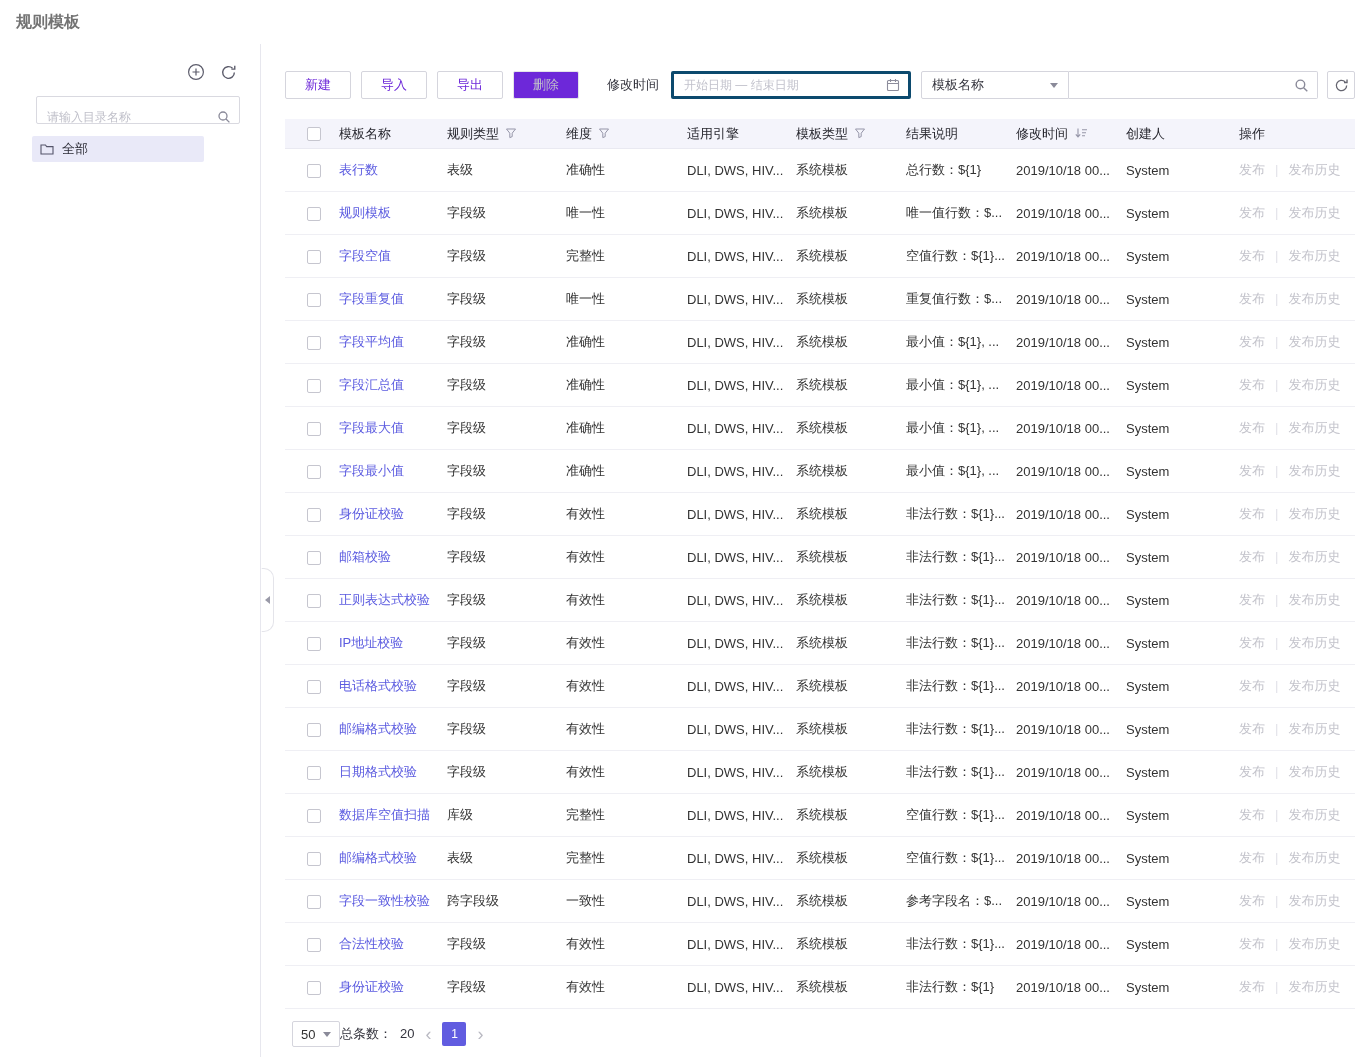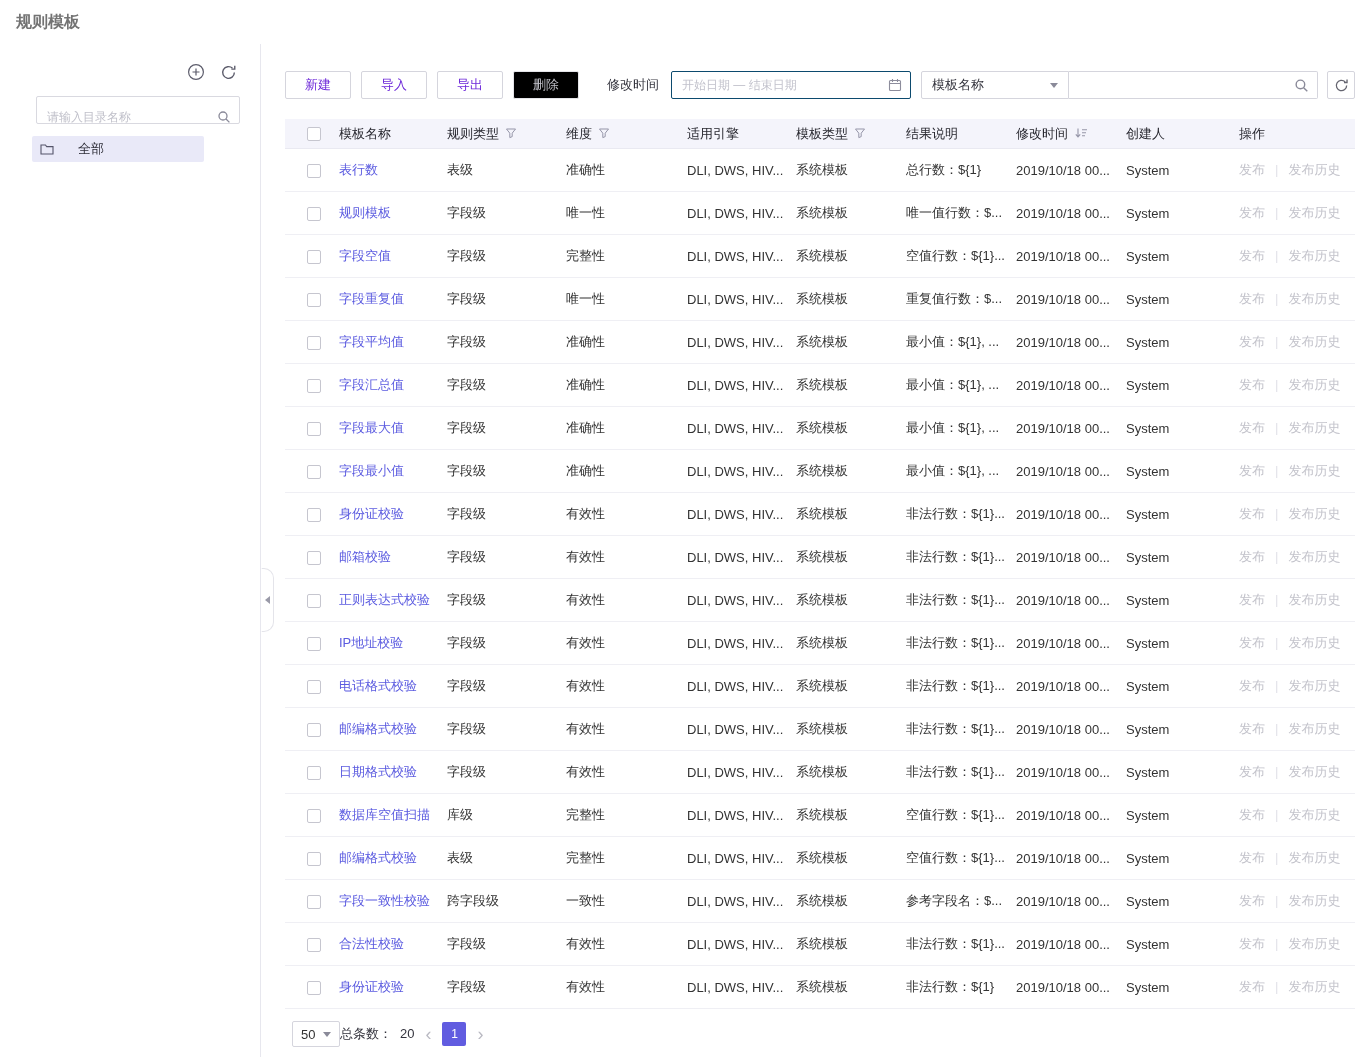--- a/index.html
+++ b/index.html
@@ -13,33 +13,33 @@
 
   
   .sidebar{width:245px;flex:none;border-right:1px solid #e7e7ee;padding:18px 20px 0 20px}
   .sidebar-actions{display:flex;justify-content:flex-end;gap:12px;margin:0 2px 14px 0}
   .icon-btn{width:20px;height:20px;display:flex;align-items:center;justify-content:center;color:#5c5c6b;cursor:pointer}
   .search-box{position:relative;height:28px;border:1px solid #d9d9e0;border-radius:2px;display:flex;align-items:center;padding:14px 28px 0 10px;background:#fff}
   .search-box input{border:none;outline:none;width:100%;font-size:12px;color:#333;font-family:inherit;background:transparent}
   .search-box input::placeholder{color:#c0c0ca}
   .sicon{position:absolute;right:8px;color:#8a8a99;display:flex}
   .tree{margin-top:12px}
-  .tree-item{display:flex;align-items:center;gap:24px;height:26px;padding:0 8px;background:#e9e9f8;width:172px;margin-left:-4px;border-radius:2px;color:#2e2e38;cursor:pointer}
+  .tree-item{display:flex;align-items:center;gap:8px;height:26px;padding:0 8px;background:#e9e9f8;width:172px;margin-left:-4px;border-radius:2px;color:#2e2e38;cursor:pointer}
   .tree-item .ficon{color:#55556a;display:flex}
 
   .collapse-handle{position:absolute;left:261px;top:524px;width:13px;height:64px;border:1px solid #e4e4ea;border-left:1px solid #fff;border-radius:0 10px 10px 0;background:#fff;display:flex;align-items:center;justify-content:center;cursor:pointer}
   .collapse-arrow{width:0;height:0;border-top:4px solid transparent;border-bottom:4px solid transparent;border-right:5px solid #9a9aa8}
 
   
   .content{flex:1;min-width:0;padding:27px 5px 0 24px}
   .toolbar{display:flex;align-items:center;height:28px}
   .btn{width:66px;height:28px;border:1px solid #d5d5dd;border-radius:2px;background:#fff;color:#6d28d9;font-size:13px;font-family:inherit;cursor:pointer;margin-right:10px}
-  .btn.disabled{background:#000000;color:#c1c1c9;border-color:#e4e4e9;cursor:default}
+  .btn.disabled{background:#6d28d9;color:#c1c1c9;border-color:#e4e4e9;cursor:default}
   .tb-label{margin:0 12px 0 18px;color:#33333d;white-space:nowrap}
-  .date-input{width:240px;height:28px;border:1px solid #0c4a6e;border-radius:2px;display:flex;align-items:center;padding:0 30px 0 10px;position:relative;background:#fff}
+  .date-input{width:240px;height:28px;border:3px solid #0c4a6e;border-radius:2px;display:flex;align-items:center;padding:0 30px 0 10px;position:relative;background:#fff}
   .date-input input{border:none;outline:none;width:100%;font-size:12px;font-family:inherit}
   .date-input input::placeholder{color:#c2c2cc}
   .cicon{position:absolute;right:8px;color:#8d8d9c;display:flex}
   .filter-group{display:flex;margin-left:10px}
   .select{width:148px;height:28px;border:1px solid #d5d5dd;border-radius:2px 0 0 2px;display:flex;align-items:center;justify-content:space-between;padding:0 10px;background:#fff;cursor:pointer;color:#33333d}
   .caret{width:0;height:0;border-left:4px solid transparent;border-right:4px solid transparent;border-top:5px solid #8a8a99}
   .kw-input{width:249px;height:28px;border:1px solid #d5d5dd;border-left:none;border-radius:0 2px 2px 0;position:relative;display:flex;align-items:center;padding:0 30px 0 10px;background:#fff}
   .kw-input input{border:none;outline:none;width:100%;font-family:inherit}
   .refresh-btn{margin-left:auto;width:28px;height:28px;border:1px solid #d5d5dd;border-radius:2px;background:#fff;display:flex;align-items:center;justify-content:center;color:#64646f;cursor:pointer}
 

